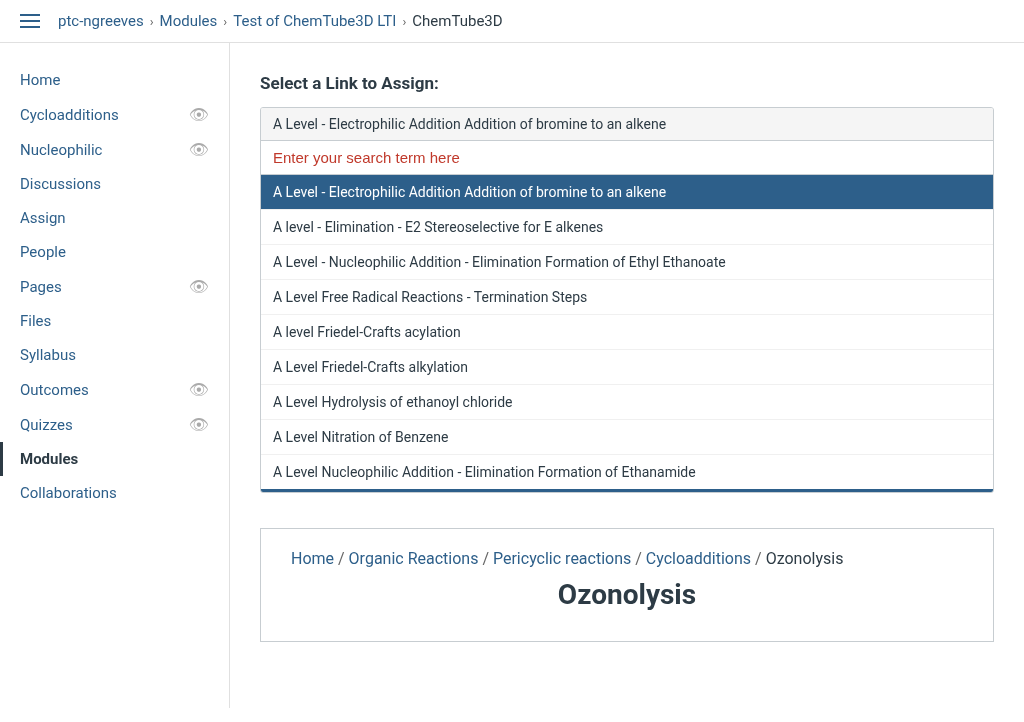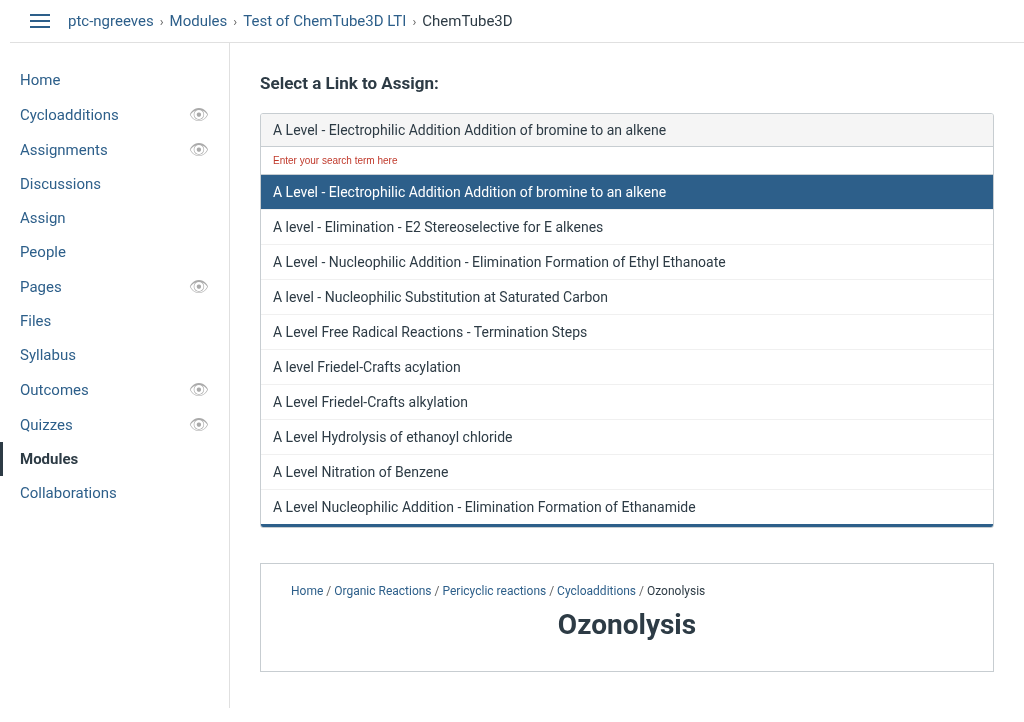--- a/index.html
+++ b/index.html
@@ -5,21 +5,20 @@
     * { margin: 0; padding: 0; box-sizing: border-box; }
     body { font-family: -apple-system, BlinkMacSystemFont, "Segoe UI", Roboto, sans-serif; background: #fff; color: #2d3b45; font-size: 14px; }
 
     
     .header {
       display: flex;
       align-items: center;
       padding: 12px 20px;
       border-bottom: 1px solid #e0e0e0;
       background: #fff;
-      margin-left: 10px;
     }
     .hamburger {
       display: flex; flex-direction: column; gap: 4px; cursor: pointer; margin-right: 18px;
     }
     .hamburger span { display: block; width: 20px; height: 2px; background: #2d5f8a; }
     .breadcrumb {
       display: flex; align-items: center; gap: 6px; font-size: 15px;
     }
     .breadcrumb a { color: #2d5f8a; text-decoration: none; }
     .breadcrumb .sep { color: #666; font-size: 13px; }
@@ -61,21 +60,21 @@
 
     
     .main {
       flex: 1;
       padding: 30px 30px 0 30px;
       overflow: hidden;
     }
     .select-title {
       font-size: 17px;
       font-weight: 700;
-      margin-bottom: 20px;
+      margin-bottom: 14px;
       color: #2d3b45;
     }
 
     
     .dropdown-container {
       border: 1px solid #c7cdd1;
       border-radius: 3px;
       overflow: hidden;
       margin-bottom: 35px;
     }
@@ -88,42 +87,42 @@
     }
     .search-wrapper {
       border-bottom: 1px solid #c7cdd1;
       padding: 0;
     }
     .search-input {
       width: 100%;
       padding: 8px 12px;
       border: none;
       outline: none;
-      font-size: 10px;
+      font-size: 15px;
       color: #c0392b;
       background: #fff;
     }
     .search-input::placeholder { color: #c0392b; }
     .dropdown-list {
       background: #fff;
     }
     .dropdown-item {
       padding: 9px 12px;
       font-size: 14px;
       color: #2d3b45;
       border-bottom: 1px solid #f0f0f0;
       cursor: pointer;
     }
     .dropdown-item:last-child { border-bottom: none; }
     .dropdown-item.selected {
       background: #2d5f8a;
       color: #fff;
     }
     .content-breadcrumb {
-      font-size: 12px;
+      font-size: 16px;
       margin-bottom: 2px;
       color: #2d5f8a;
     }
     .content-breadcrumb a { color: #2d5f8a; text-decoration: none; }
     .content-breadcrumb span { color: #2d3b45; }
     .content-breadcrumb .sep { color: #666; }
     .content-title {
       font-size: 28px;
       font-weight: 700;
       color: #2d3b45;
@@ -161,21 +160,21 @@
 
   <aside class="sidebar">
   <div class="sidebar-item">
         <span>Home</span>
       </div>
       <div class="sidebar-item">
         <span>Cycloadditions</span>
         <span class="eye-icon">👁</span>
       </div>
       <div class="sidebar-item">
-        <span>Assignments</span>
+        <span>Nucleophilic</span>
         <span class="eye-icon">👁</span>
       </div>
       <div class="sidebar-item">
         <span>Discussions</span>
       </div>
       <div class="sidebar-item">
         <span>Assign</span>
       </div>
       <div class="sidebar-item">
         <span>People</span>
@@ -210,21 +209,20 @@
     <div class="select-title">Select a Link to Assign:</div>
     <div class="dropdown-container">
       <div class="dropdown-selected">A Level - Electrophilic Addition Addition of bromine to an alkene</div>
       <div class="search-wrapper">
         <input class="search-input" type="text" placeholder="Enter your search term here" style="">
       </div>
       <div class="dropdown-list">
       <div class="dropdown-item selected">A Level - Electrophilic Addition Addition of bromine to an alkene</div>
           <div class="dropdown-item">A level - Elimination - E2 Stereoselective for E alkenes</div>
           <div class="dropdown-item">A Level - Nucleophilic Addition - Elimination Formation of Ethyl Ethanoate</div>
-          <div class="dropdown-item">A level - Nucleophilic Substitution at Saturated Carbon</div>
           <div class="dropdown-item">A Level Free Radical Reactions - Termination Steps</div>
           <div class="dropdown-item">A level Friedel-Crafts acylation</div>
           <div class="dropdown-item">A Level Friedel-Crafts alkylation</div>
           <div class="dropdown-item">A Level Hydrolysis of ethanoyl chloride</div>
           <div class="dropdown-item">A Level Nitration of Benzene</div>
           <div class="dropdown-item">A Level Nucleophilic Addition - Elimination Formation of Ethanamide</div>
         </div>
       <div class="dropdown-bottom-border"></div>
     </div>
 

